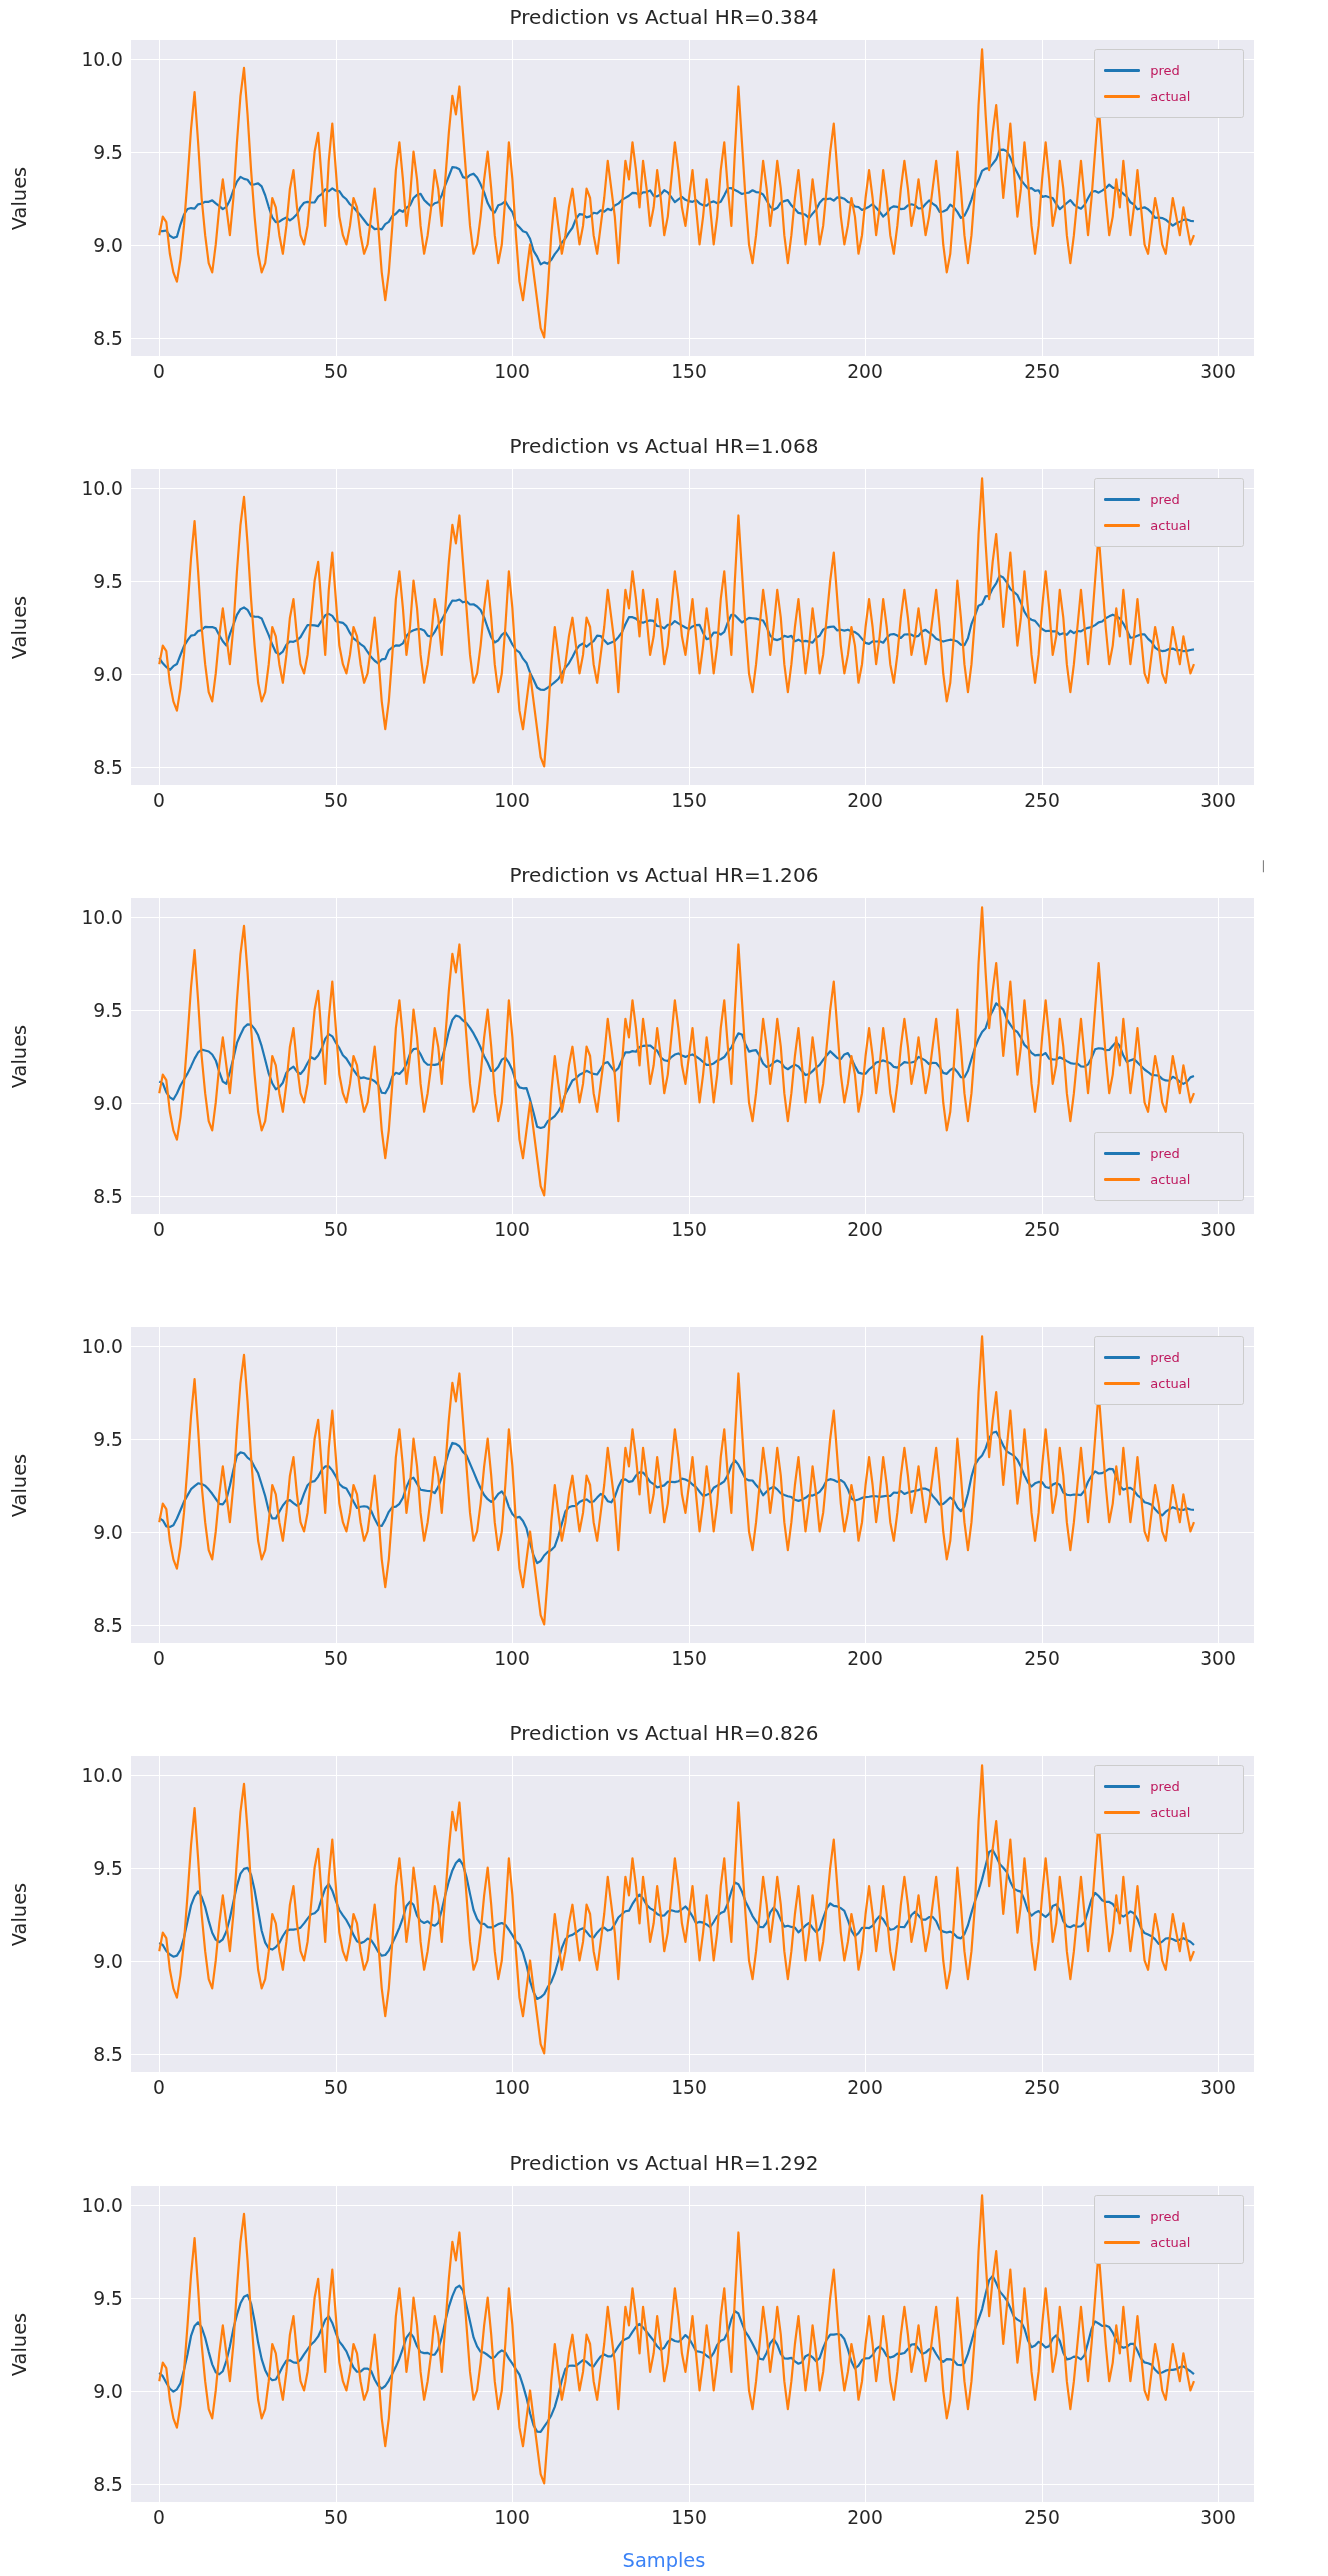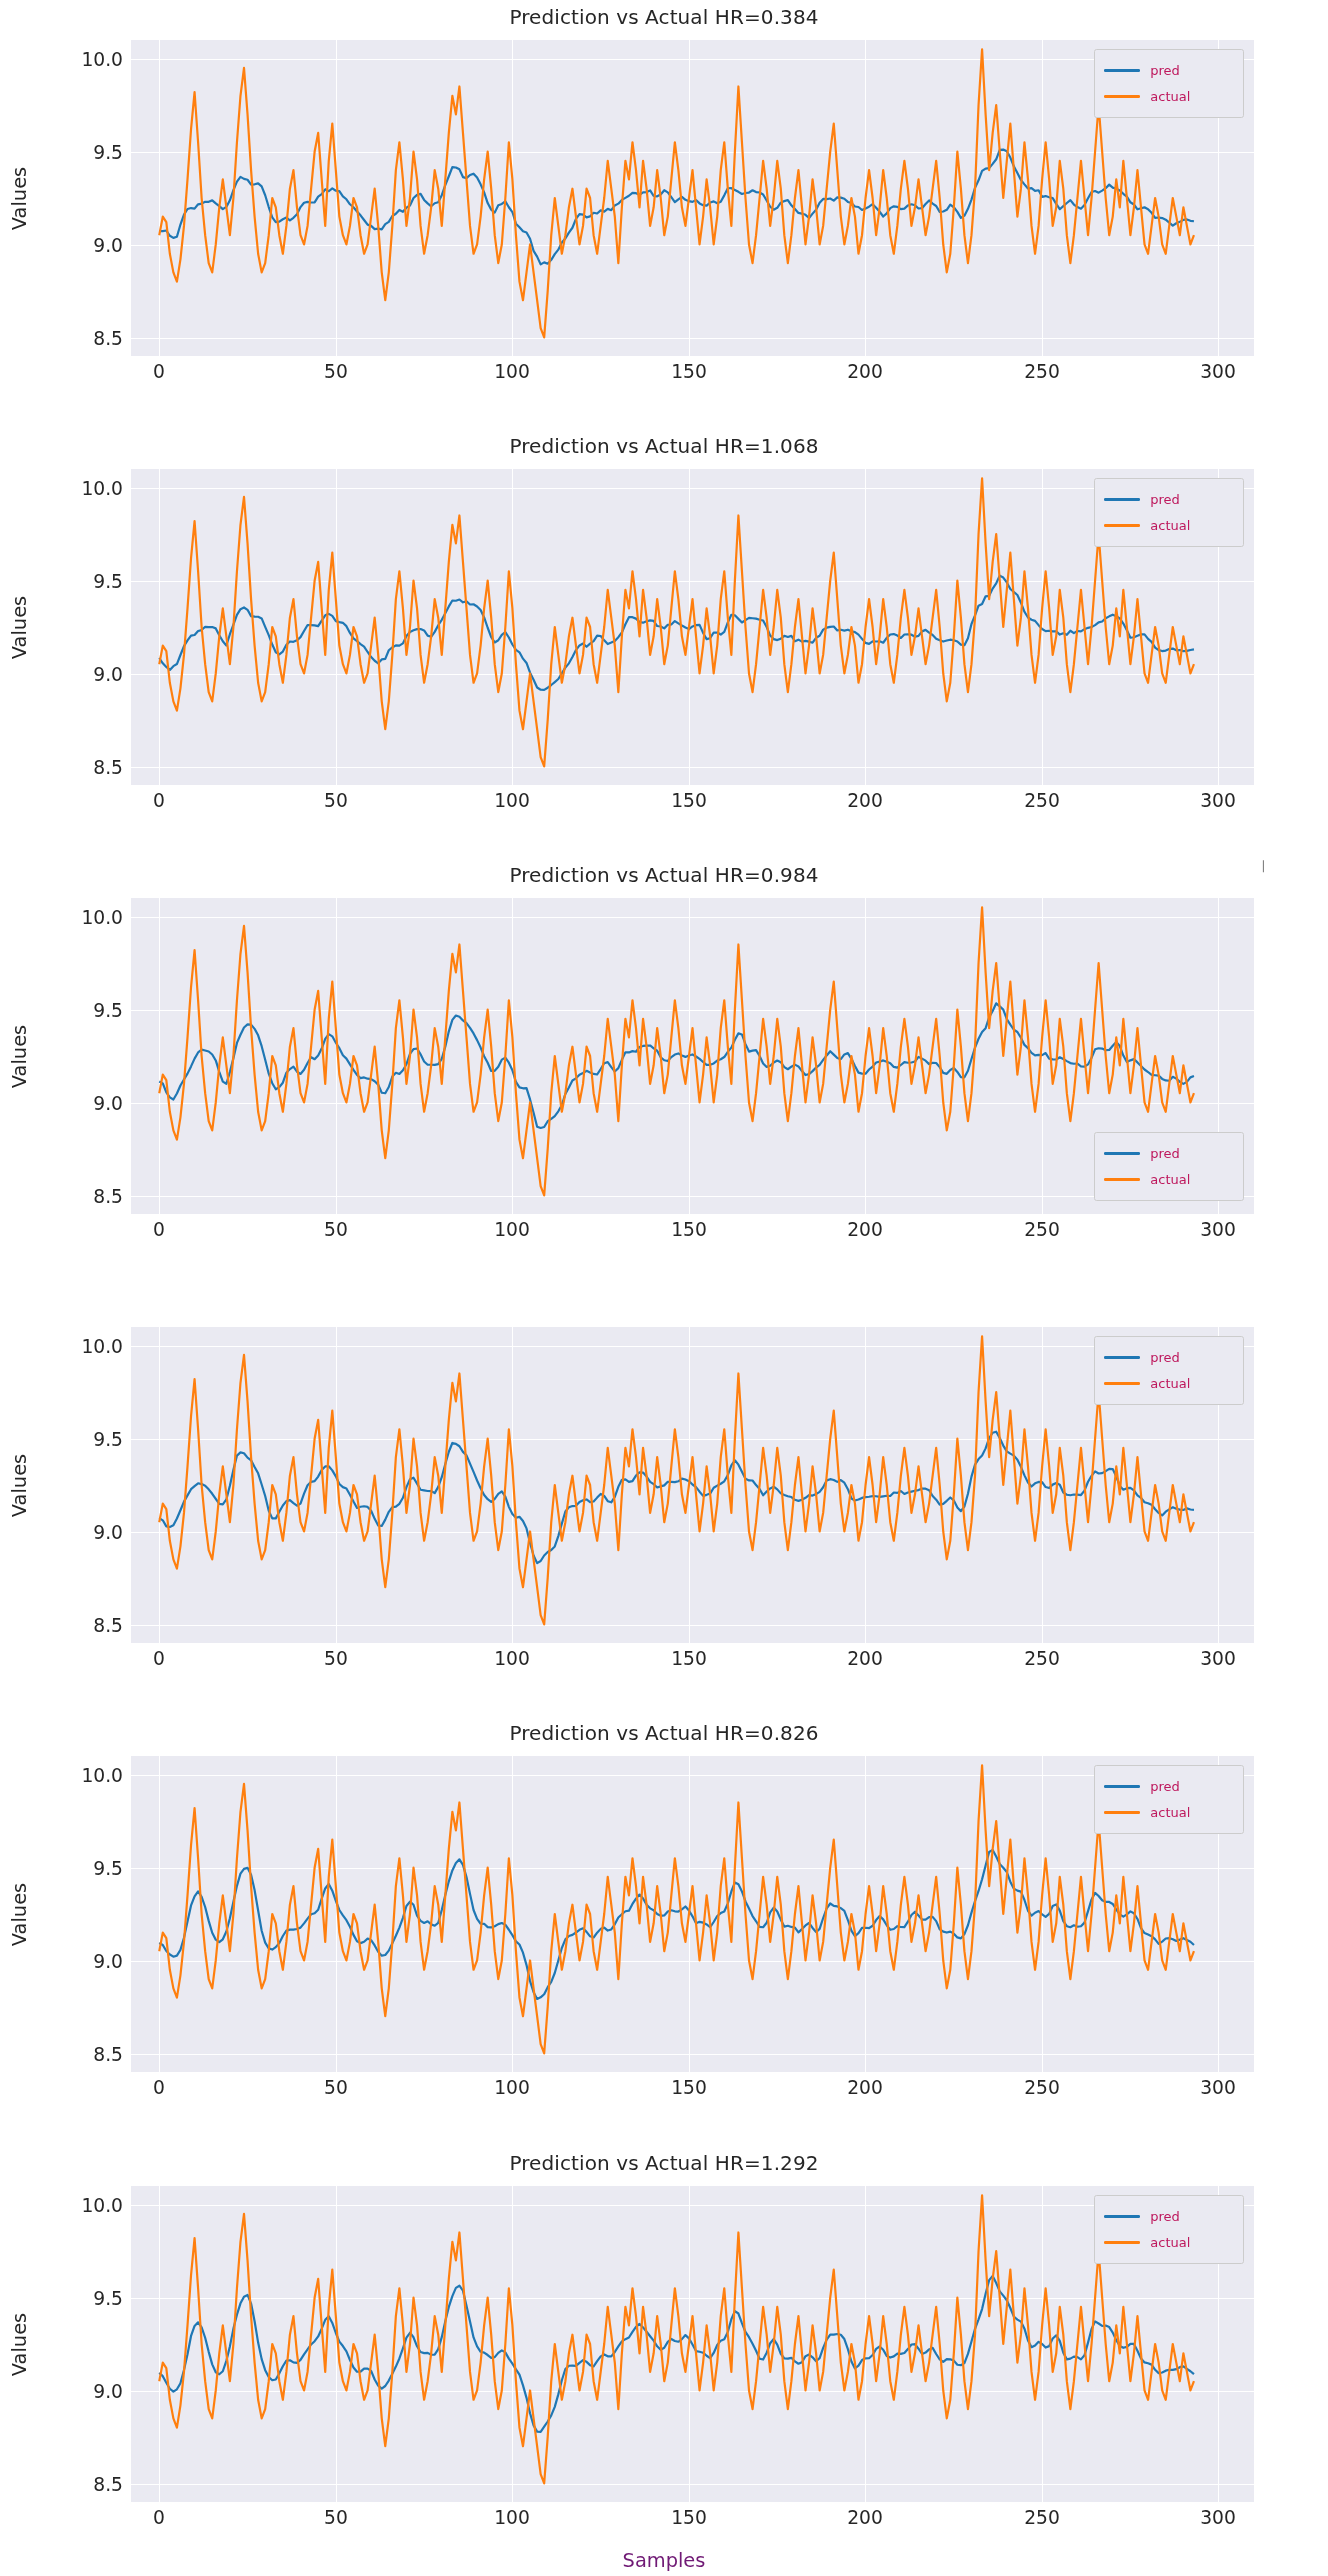--- a/index.html
+++ b/index.html
@@ -109,21 +109,21 @@
     color: #262626;
     transform: translateX(-50%);
     white-space: nowrap;
   }
   .xlabel {
     position: absolute;
     left: 0;
     width: 1328px;
     text-align: center;
     font-size: 19.4px;
-    color: #701a75;
+    color: #3b82f6;
   }
   .legend {
     position: absolute;
     background: #eaeaf2;
     border: 1.3px solid #cccccc;
     border-radius: 2.6px;
     padding: 7.7px 11.6px 7.7px 9px;
     box-sizing: border-box;
   }
   .legend-row {
@@ -241,21 +241,21 @@
           <div class="legend-swatch" style="background: rgb(31, 119, 180);"></div>
           <div class="legend-label">pred</div>
         </div>
         <div class="legend-row">
           <div class="legend-swatch" style="background: rgb(255, 127, 14);"></div>
           <div class="legend-label">actual</div>
         </div>
       </div>
     </div>
     <div class="panel" style="top: 858px; position: absolute;">
-      <div class="panel-title">Prediction vs Actual   HR=0.984</div>
+      <div class="panel-title">Prediction vs Actual   HR=1.206</div>
       <div class="ylabel">
         <span>Values</span>
       </div>
       <div class="yticks">
         <div class="ytick" style="top: 298px;">8.5</div>
         <div class="ytick" style="top: 205px;">9.0</div>
         <div class="ytick" style="top: 112px;">9.5</div>
         <div class="ytick" style="top: 18.6px;">10.0</div>
       </div>
       <div class="axes">

